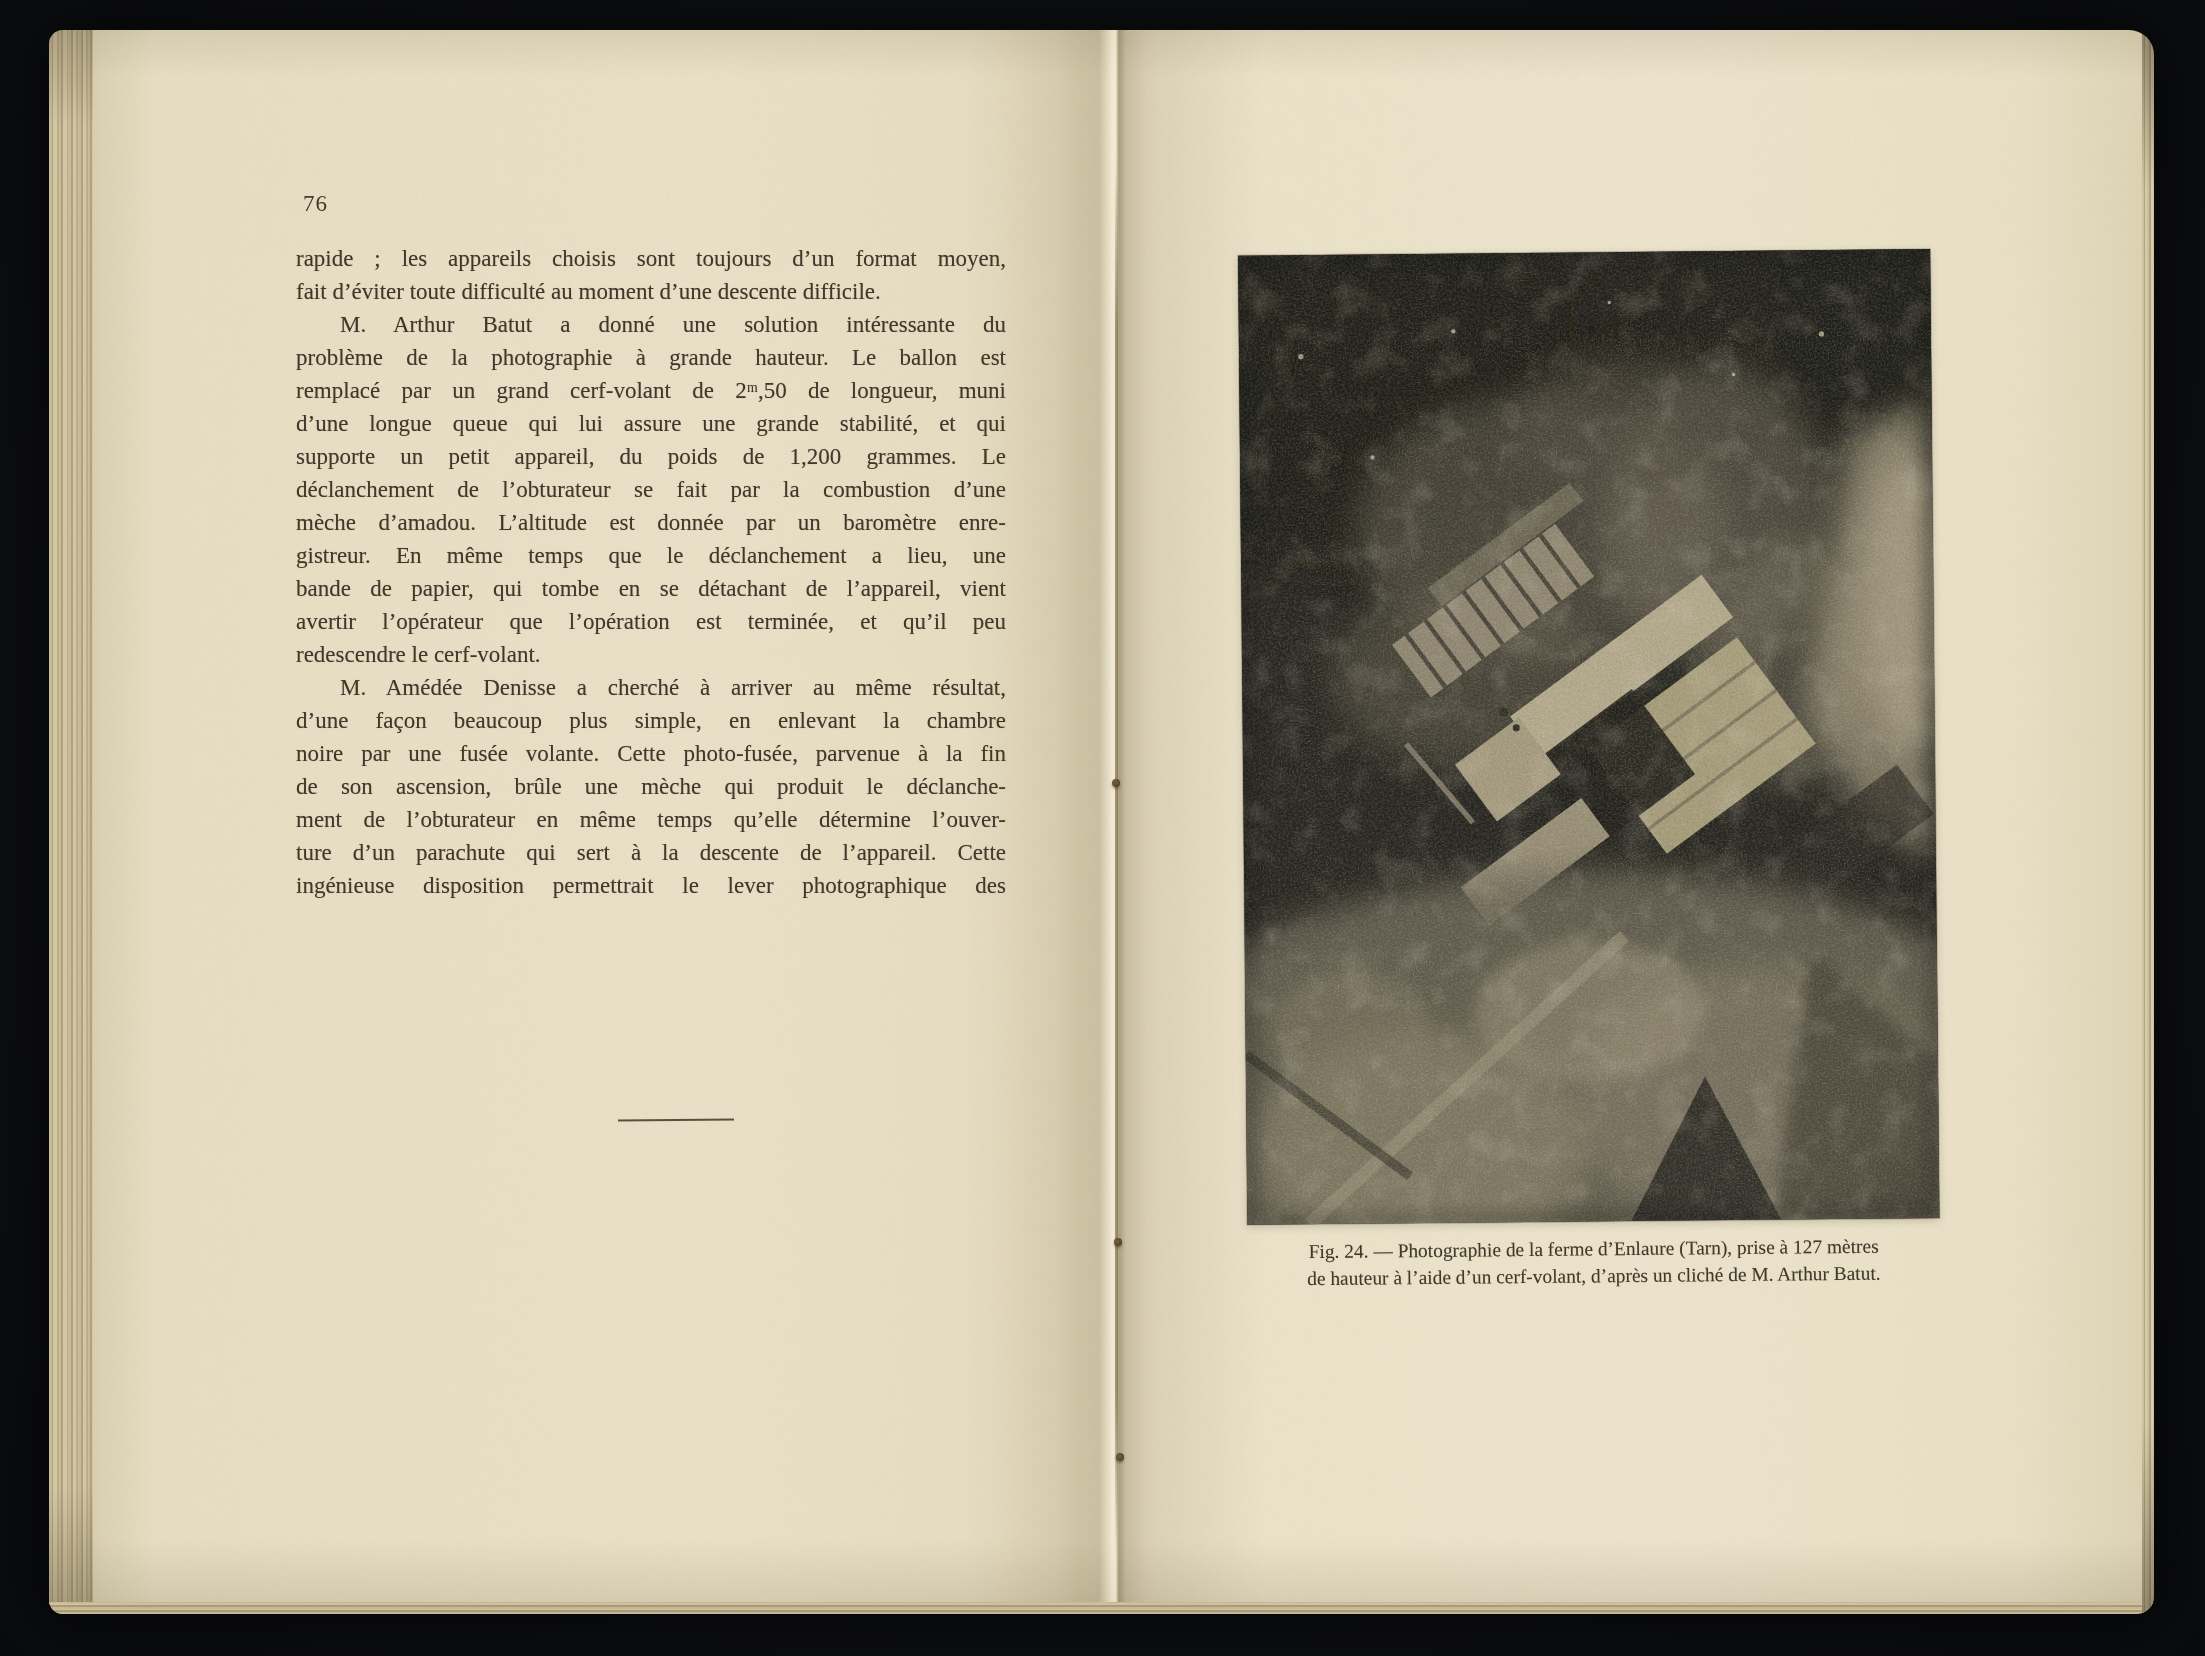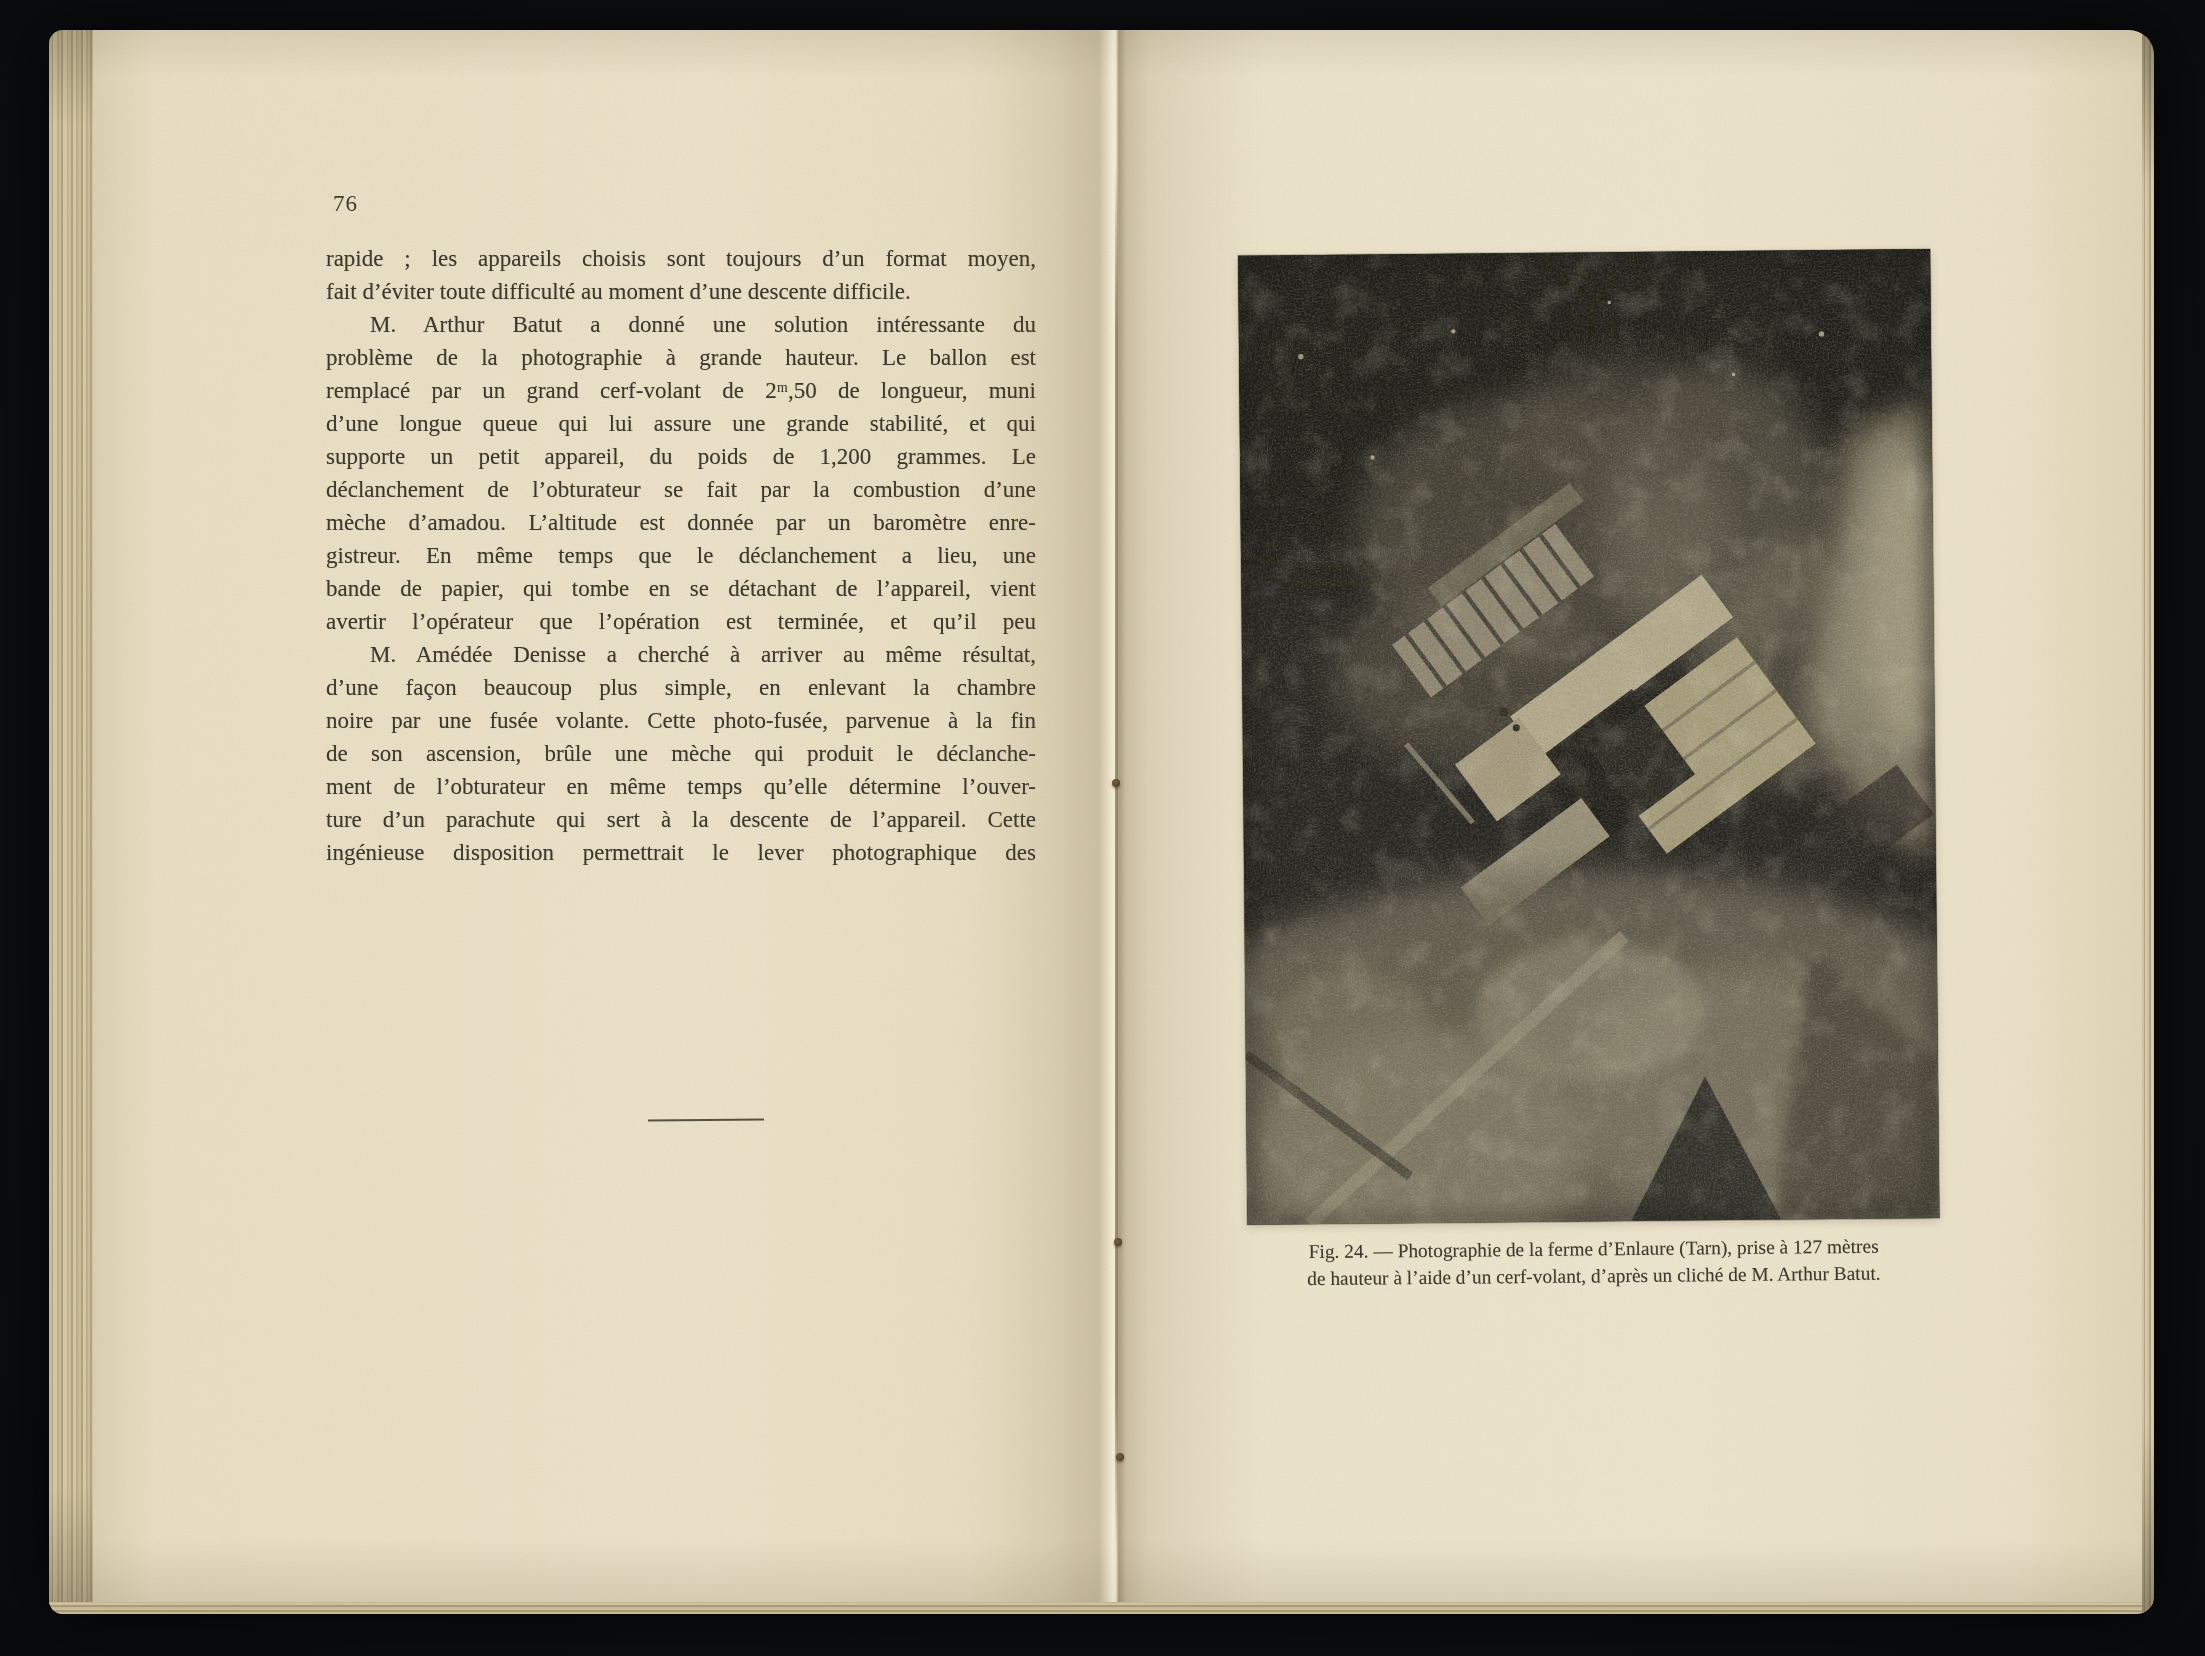--- a/index.html
+++ b/index.html
@@ -64,21 +64,21 @@
     border-radius:1.8px;
   }
   .stitch{
     position:absolute;width:8px;height:8px;border-radius:50%;
     background:radial-gradient(circle at 40% 40%, #6b5837 20%, #3f3categ 0);
     background:radial-gradient(circle at 40% 40%, #6b5837 25%, #3a2e18 100%);
     box-shadow:0 1.8px 2.6px rgba(60,45,20,.5);
   }
   
   .page{position:absolute;top:0;height:1572px;}
-  .page-left{left:44px;width:1024px;margin-left:30px;}
+  .page-left{left:44px;width:1024px;}
   .page-right{left:1068px;width:1024px;transform:rotate(-0.55deg);transform-origin:50% 40%;}
   .pagehead{position:absolute;left:203px;top:161px;width:710px;height:35px;color:#3f3a2c;}
   .pagenum{position:absolute;left:7px;top:0;font-size:23px;letter-spacing:0.9px;}
   .runhead{
     display:block;text-align:center;font-size:23px;letter-spacing:2.6px;
     color:#3d382a;
   }
   .textcol{
     position:absolute;left:203px;top:212px;width:710px;
     font-size:23px;line-height:33px;color:#3c372a;
@@ -129,20 +129,21 @@
           <div class="tline indent">M. Arthur Batut a donné une solution intéressante du</div>
           <div class="tline">problème de la photographie à grande hauteur. Le ballon est</div>
           <div class="tline">remplacé par un grand cerf-volant de 2ᵐ,50 de longueur, muni</div>
           <div class="tline">d’une longue queue qui lui assure une grande stabilité, et qui</div>
           <div class="tline">supporte un petit appareil, du poids de 1,200 grammes. Le</div>
           <div class="tline">déclanchement de l’obturateur se fait par la combustion d’une</div>
           <div class="tline">mèche d’amadou. L’altitude est donnée par un baromètre enre-</div>
           <div class="tline">gistreur. En même temps que le déclanchement a lieu, une</div>
           <div class="tline">bande de papier, qui tombe en se détachant de l’appareil, vient</div>
           <div class="tline">avertir l’opérateur que l’opération est terminée, et qu’il peu</div>
+          <div class="tline plast">redescendre le cerf-volant.</div>
           <div class="tline indent">M. Amédée Denisse a cherché à arriver au même résultat,</div>
           <div class="tline">d’une façon beaucoup plus simple, en enlevant la chambre</div>
           <div class="tline">noire par une fusée volante. Cette photo-fusée, parvenue à la fin</div>
           <div class="tline">de son ascension, brûle une mèche qui produit le déclanche-</div>
           <div class="tline">ment de l’obturateur en même temps qu’elle détermine l’ouver-</div>
           <div class="tline">ture d’un parachute qui sert à la descente de l’appareil. Cette</div>
           <div class="tline">ingénieuse disposition permettrait le lever photographique des</div>
         </div>
       <div class="endrule"></div>
     </div>

